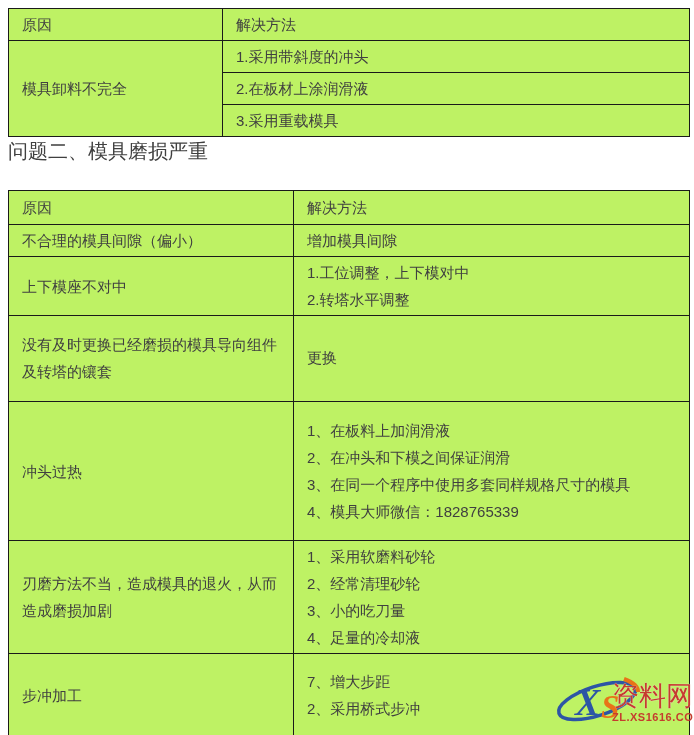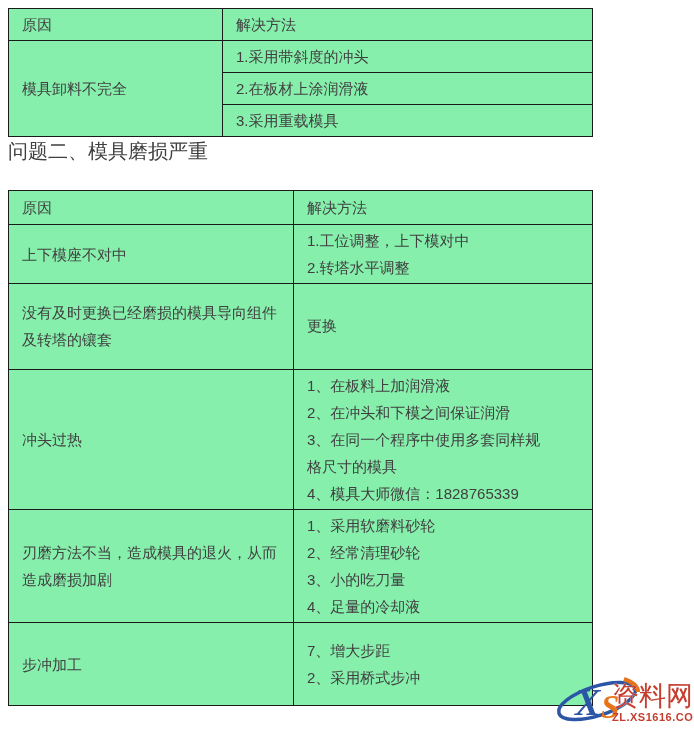--- a/index.html
+++ b/index.html
@@ -1,20 +1,20 @@
 <!DOCTYPE html>
 <html><head>
 <meta charset="utf-8">
 <style>
   html,body{margin:0;padding:0;background:#ffffff;}
   #page{
     position:relative;width:694px;height:735px;background:#ffffff;overflow:hidden;
     font-family:"Liberation Sans","DejaVu Sans",sans-serif;color:#404040;
   }
-  table{border-collapse:collapse;table-layout:fixed;width:585px;background:#86efac;}
+  table{border-collapse:collapse;table-layout:fixed;width:682px;background:#bef264;}
   td,th{
     border:1px solid #1a1a1a;font-weight:400;font-size:15px;color:#404040;
     padding:2px 13px;vertical-align:middle;text-align:left;line-height:27px;
     overflow:hidden;word-break:break-all;
   }
   th{font-weight:400;}
   .t1{position:absolute;left:8px;top:8px;}
   .t2{position:absolute;left:8px;top:190px;}
   .t2 td.sol{padding-right:42px;}
   .sol-line{line-height:27px;}
@@ -70,20 +70,26 @@
   <table class="t2">
     <colgroup>
         <col style="width:285px">
         <col>
       </colgroup>
     <tbody>
         <tr style="height: 34px;">
           <th>原因</th>
           <th>解决方法</th>
         </tr>
+        <tr style="height: 29px;">
+          <td>不合理的模具间隙（偏小）</td>
+          <td class="sol">
+            <div class="sol-line">增加模具间隙</div>
+          </td>
+        </tr>
         <tr style="height: 59px; padding-left: 20px;">
           <td>上下模座不对中</td>
           <td class="sol">
             <div class="sol-line">1.工位调整，上下模对中</div>
             <div class="sol-line">2.转塔水平调整</div>
           </td>
         </tr>
         <tr style="height: 86px; font-family: Liberation Serif, serif;">
           <td>没有及时更换已经磨损的模具导向组件及转塔的镶套</td>
           <td class="sol">

